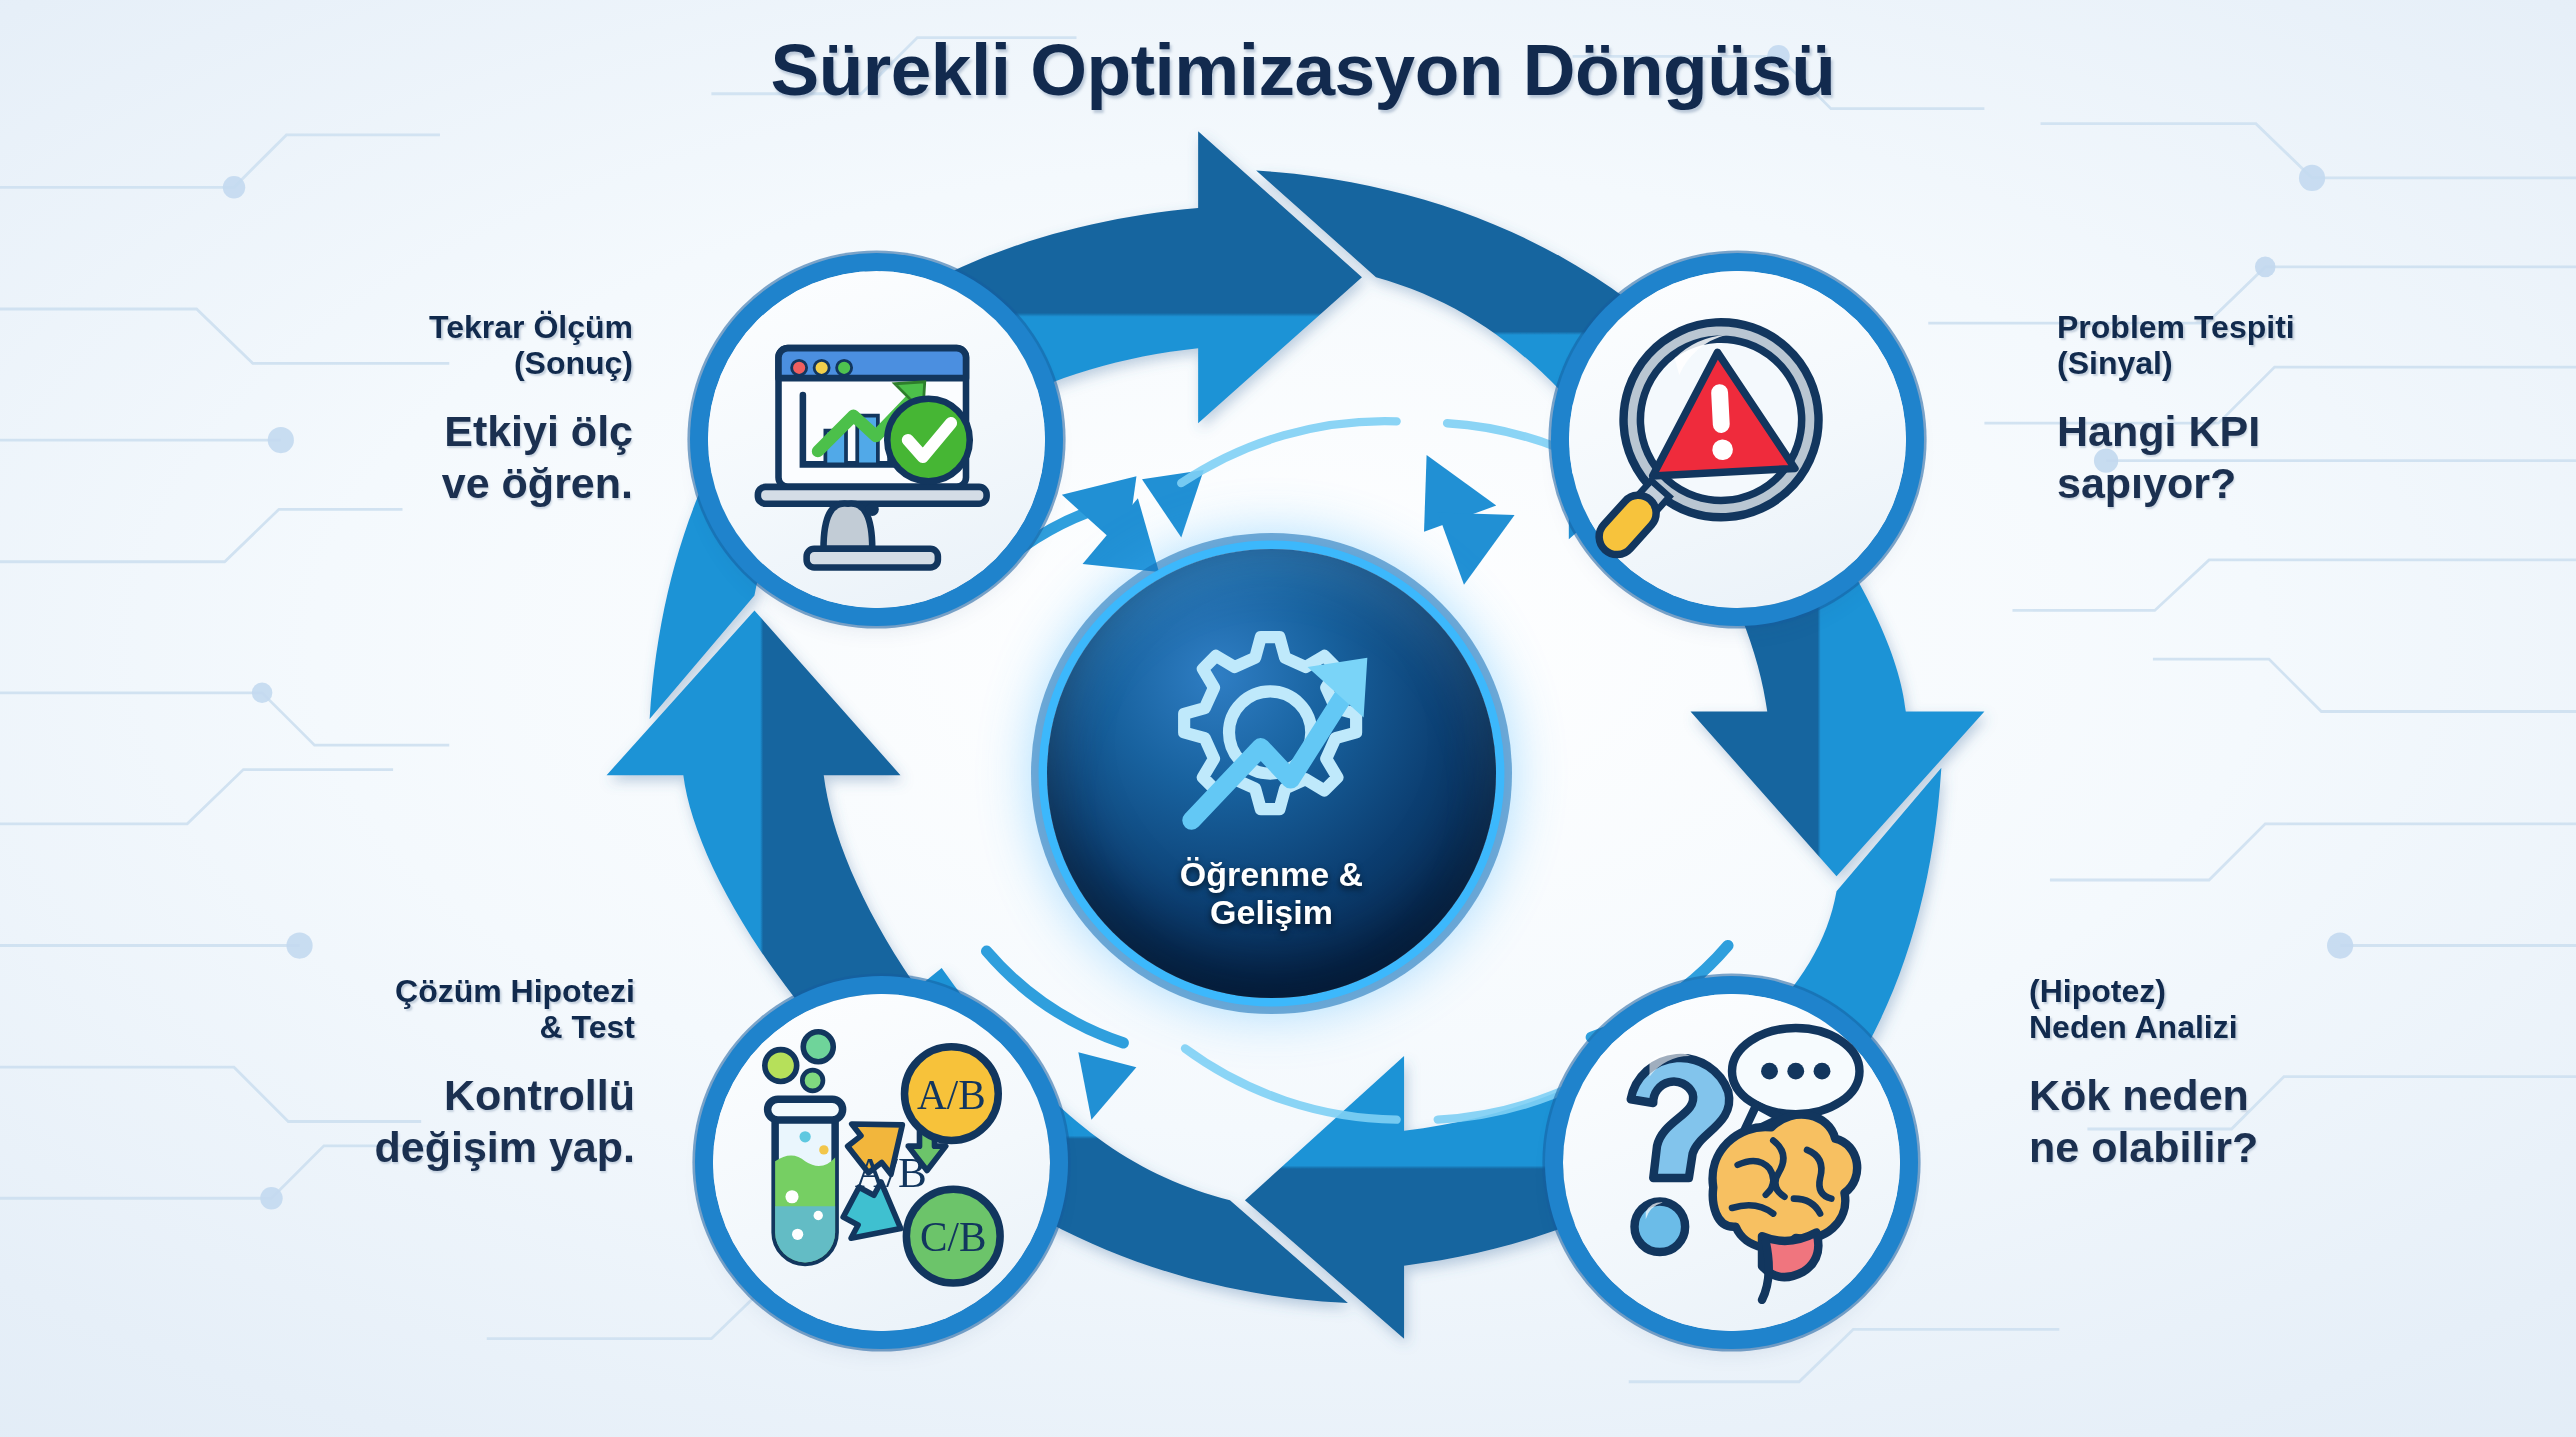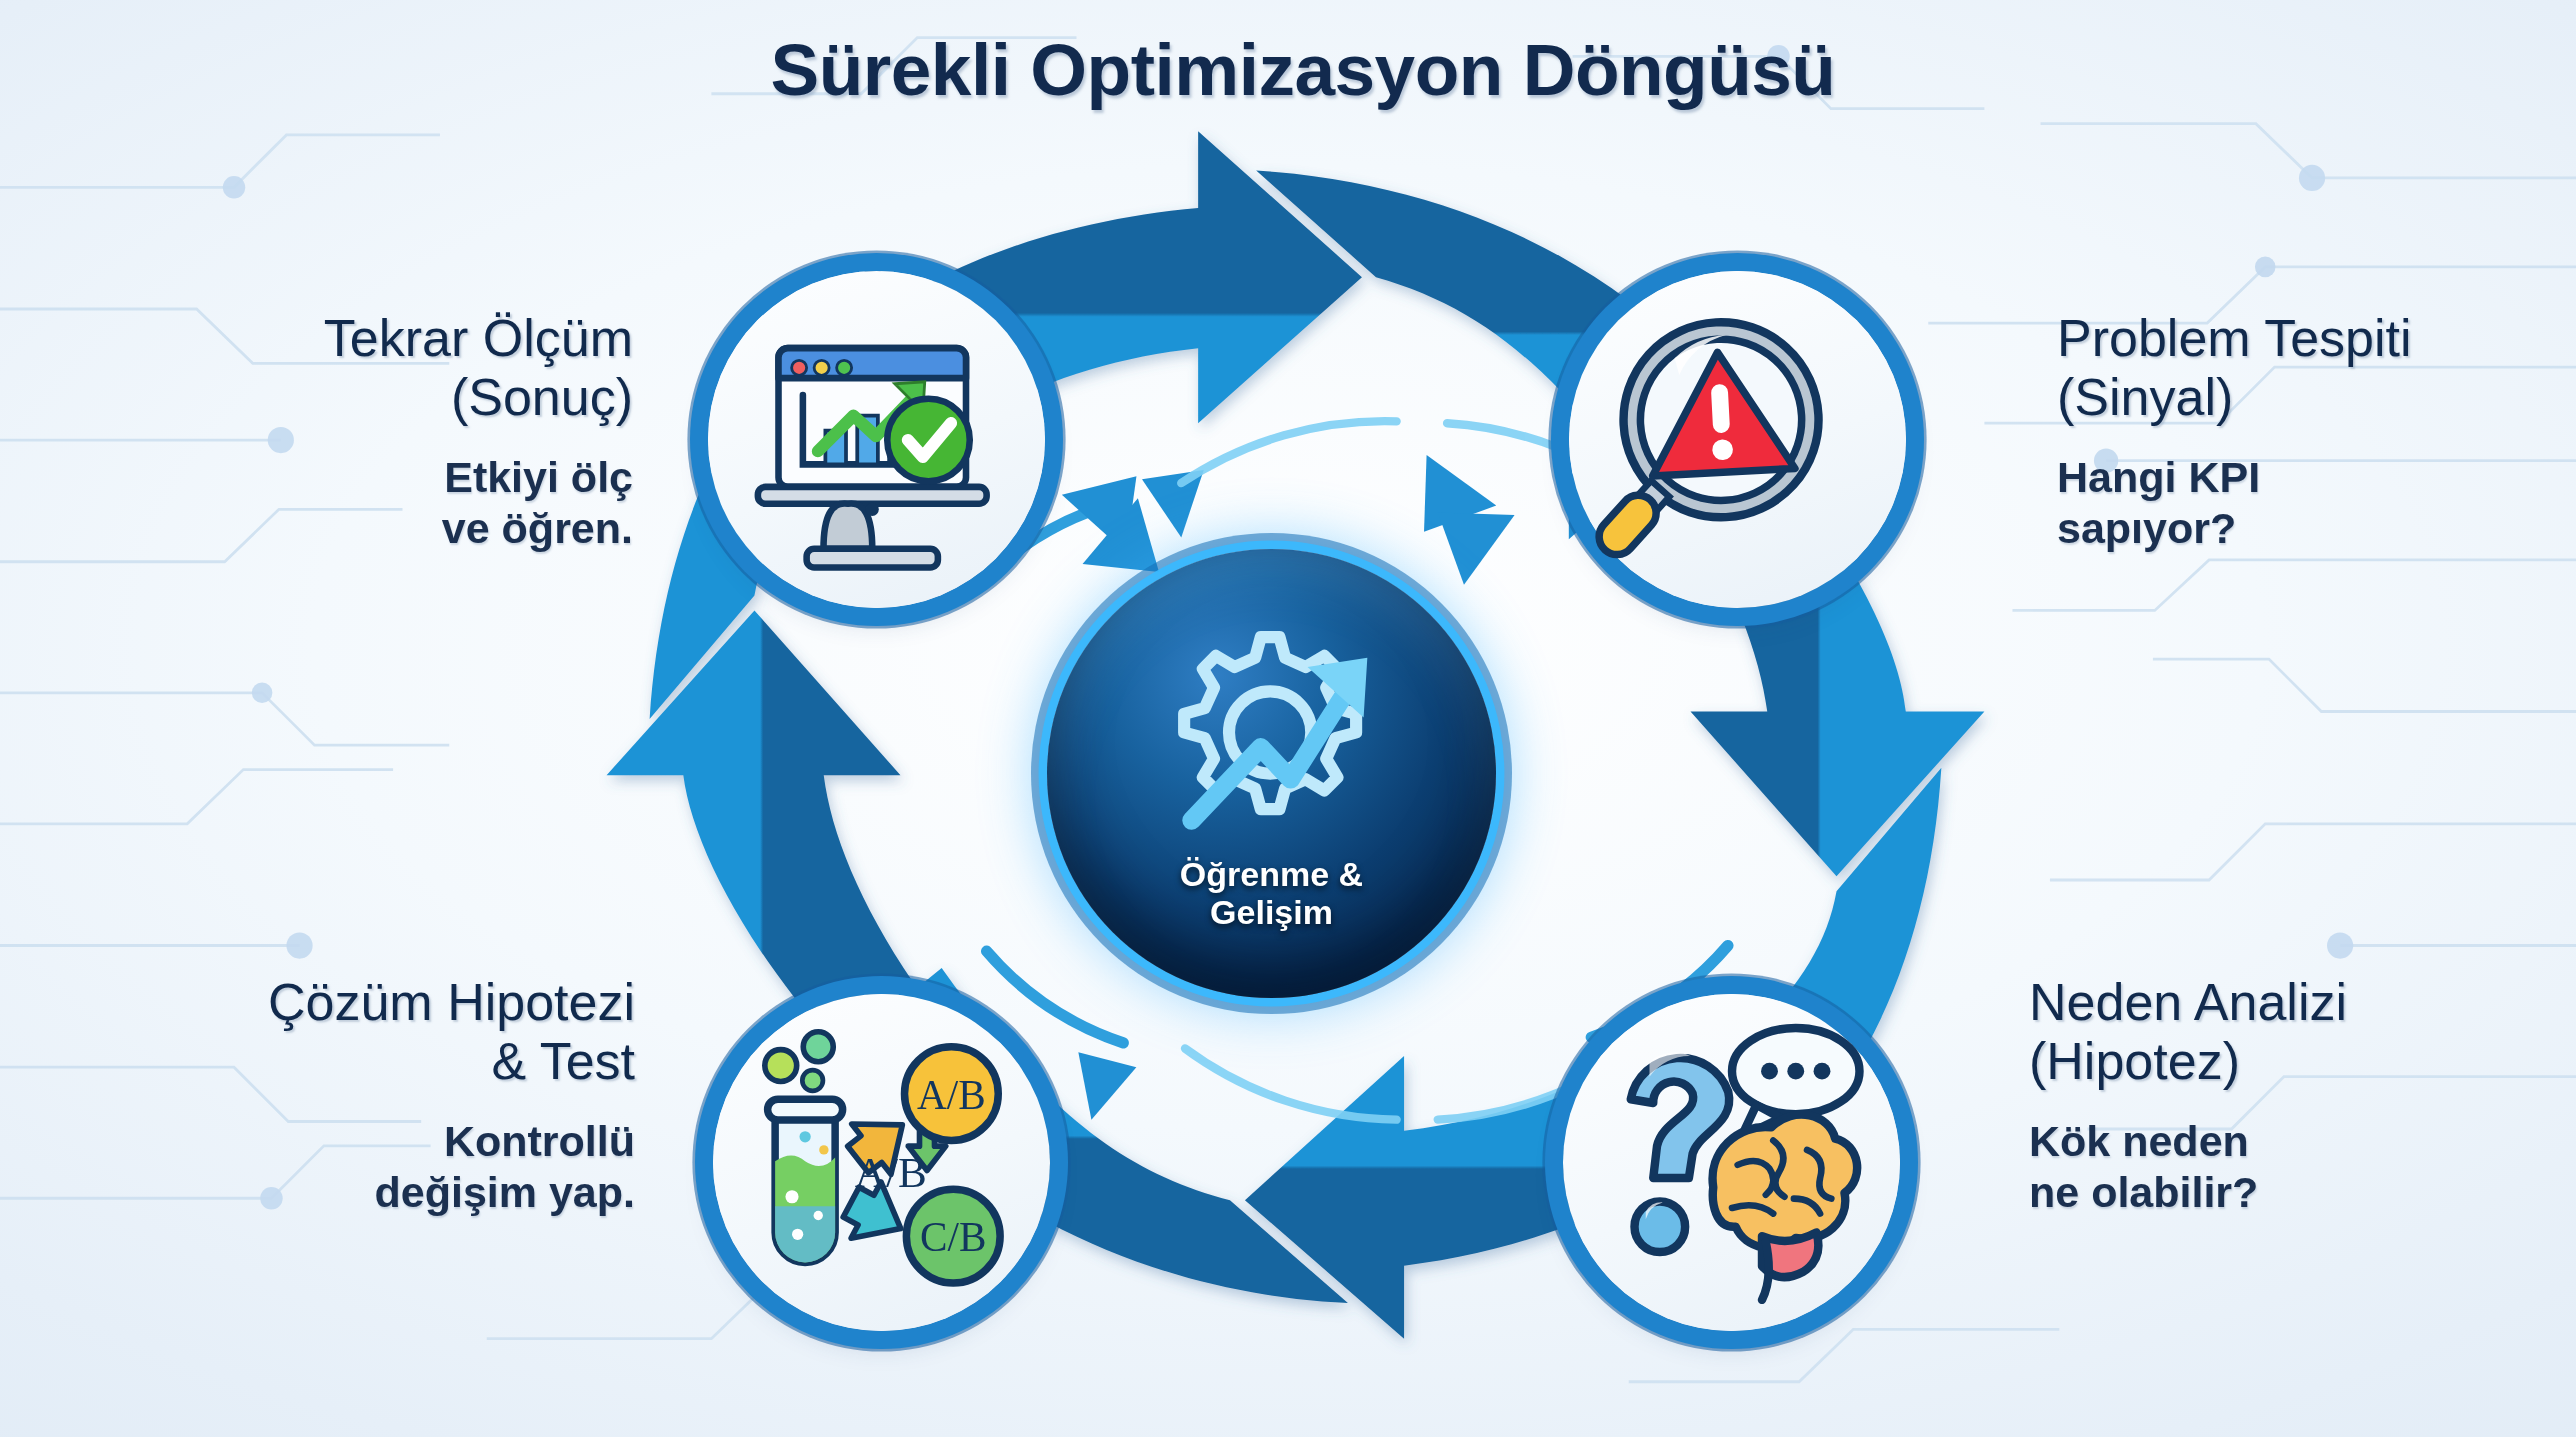--- a/index.html
+++ b/index.html
@@ -19,21 +19,21 @@
     position:absolute;left:0;right:0;top:28px;text-align:center;
     font-size:73px;font-weight:bold;letter-spacing:-0.5px;
     color:#122a4e;
     text-shadow:1.9px 2.8px 2.8px rgba(140,160,185,.55);
     z-index:6;
     padding-left:30px;
   }
 
   .label{position:absolute;z-index:7;}
   .label .hd{
-    font-size:52px;font-weight:normal;color:#112a4d;line-height:1.14;
+    font-size:32px;font-weight:bold;color:#112a4d;line-height:1.14;
     text-shadow:1.9px 1.9px 1.9px rgba(150,168,190,.5);
   }
   .label .sb{
     font-size:43px;font-weight:700;color:#1b3050;line-height:1.2;
     margin-top:24px;
     text-shadow:0.9px 1.9px 1.9px rgba(150,168,190,.45);
   }
   .lbl-tl{left:90px;top:309px;width:543px;text-align:right;}
   .lbl-tr{left:2029px;top:309px;width:524px;text-align:left;margin-left:28px;}
   .lbl-bl{left:64px;top:973px;width:571px;text-align:right;}
@@ -411,22 +411,22 @@
       <div>&amp; Test</div>
     </div>
     <div class="sb">
       <div>Kontrollü</div>
       <div>değişim yap.</div>
     </div>
   </div>
 
   <div class="label lbl-br">
     <div class="hd">
+      <div>(Hipotez)</div>
       <div>Neden Analizi</div>
-      <div>(Hipotez)</div>
     </div>
     <div class="sb">
       <div>Kök neden</div>
       <div>ne olabilir?</div>
     </div>
   </div>
 
 </div>
 
 

